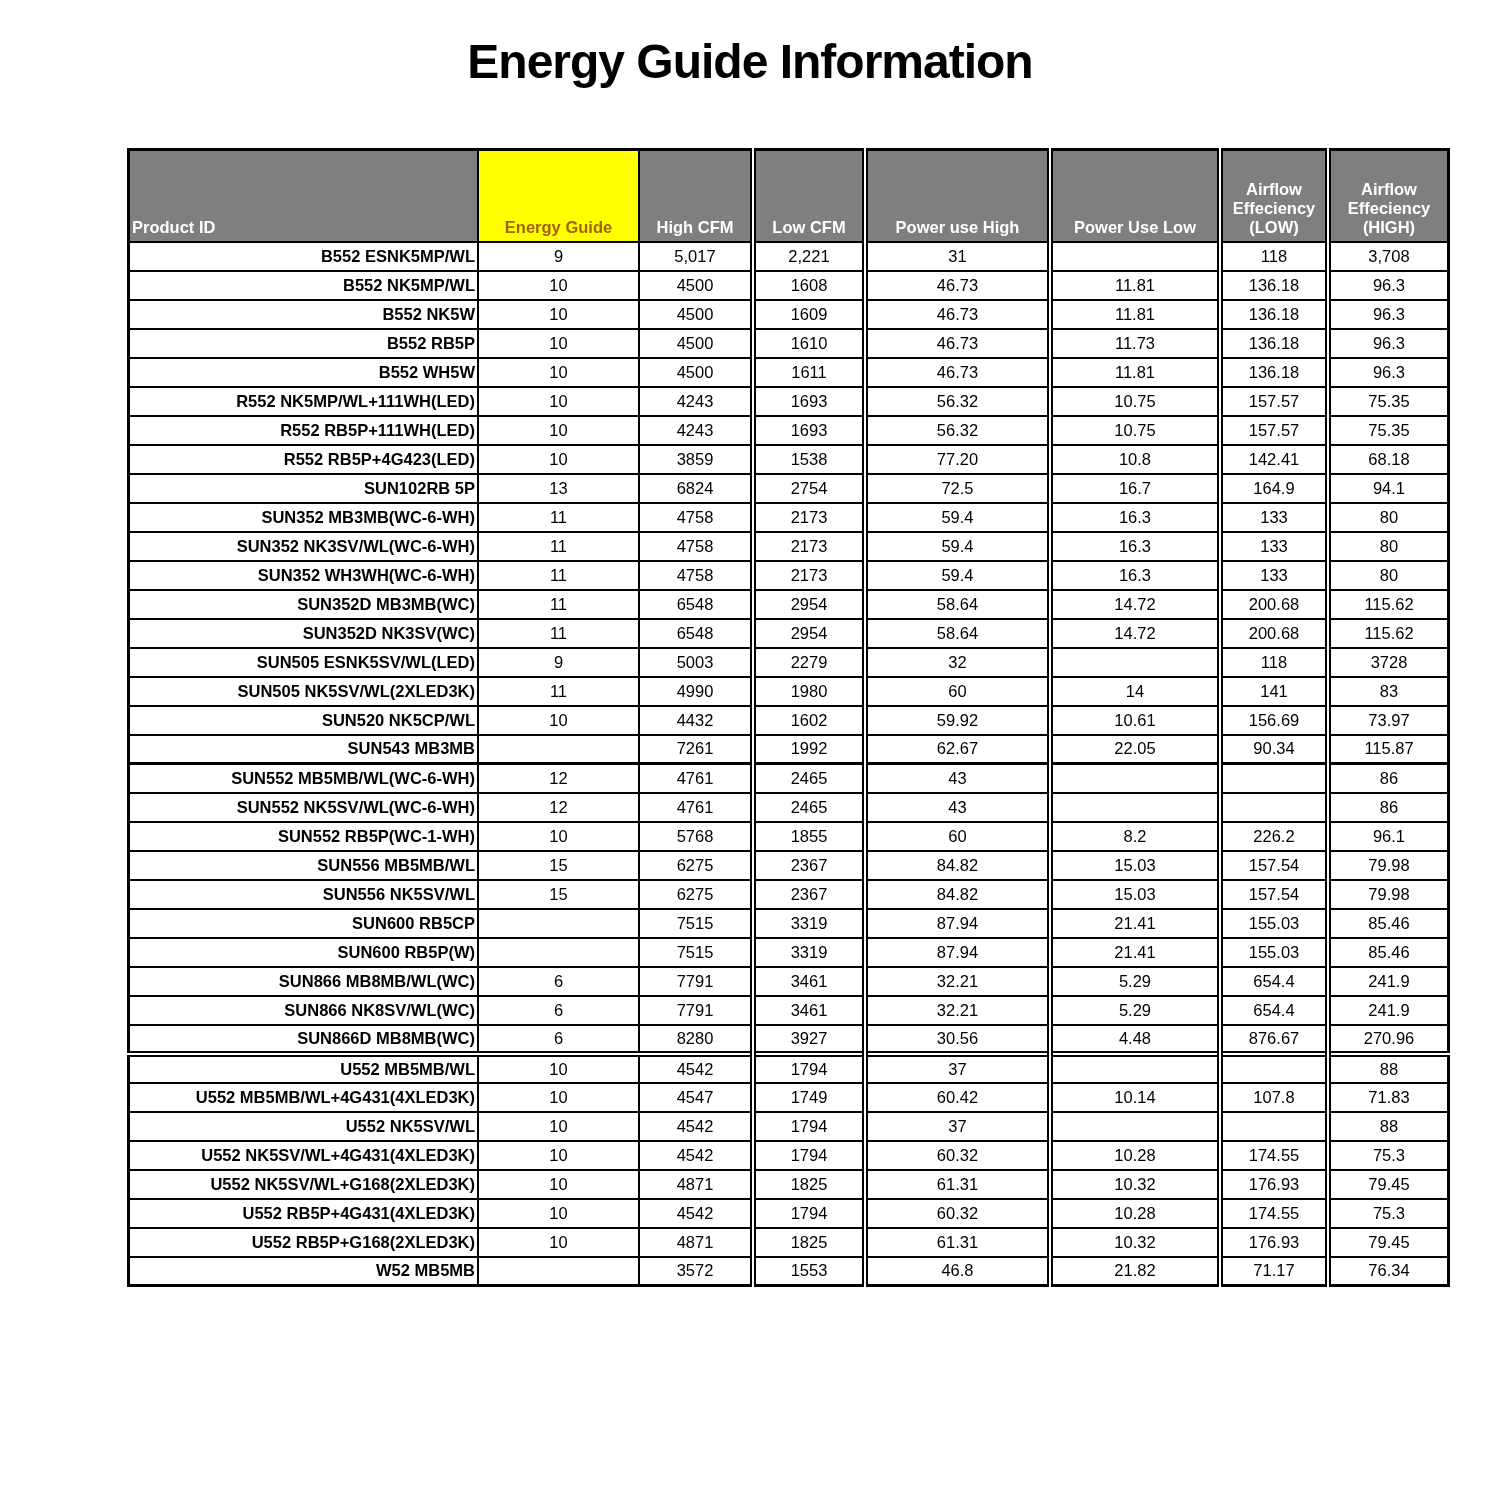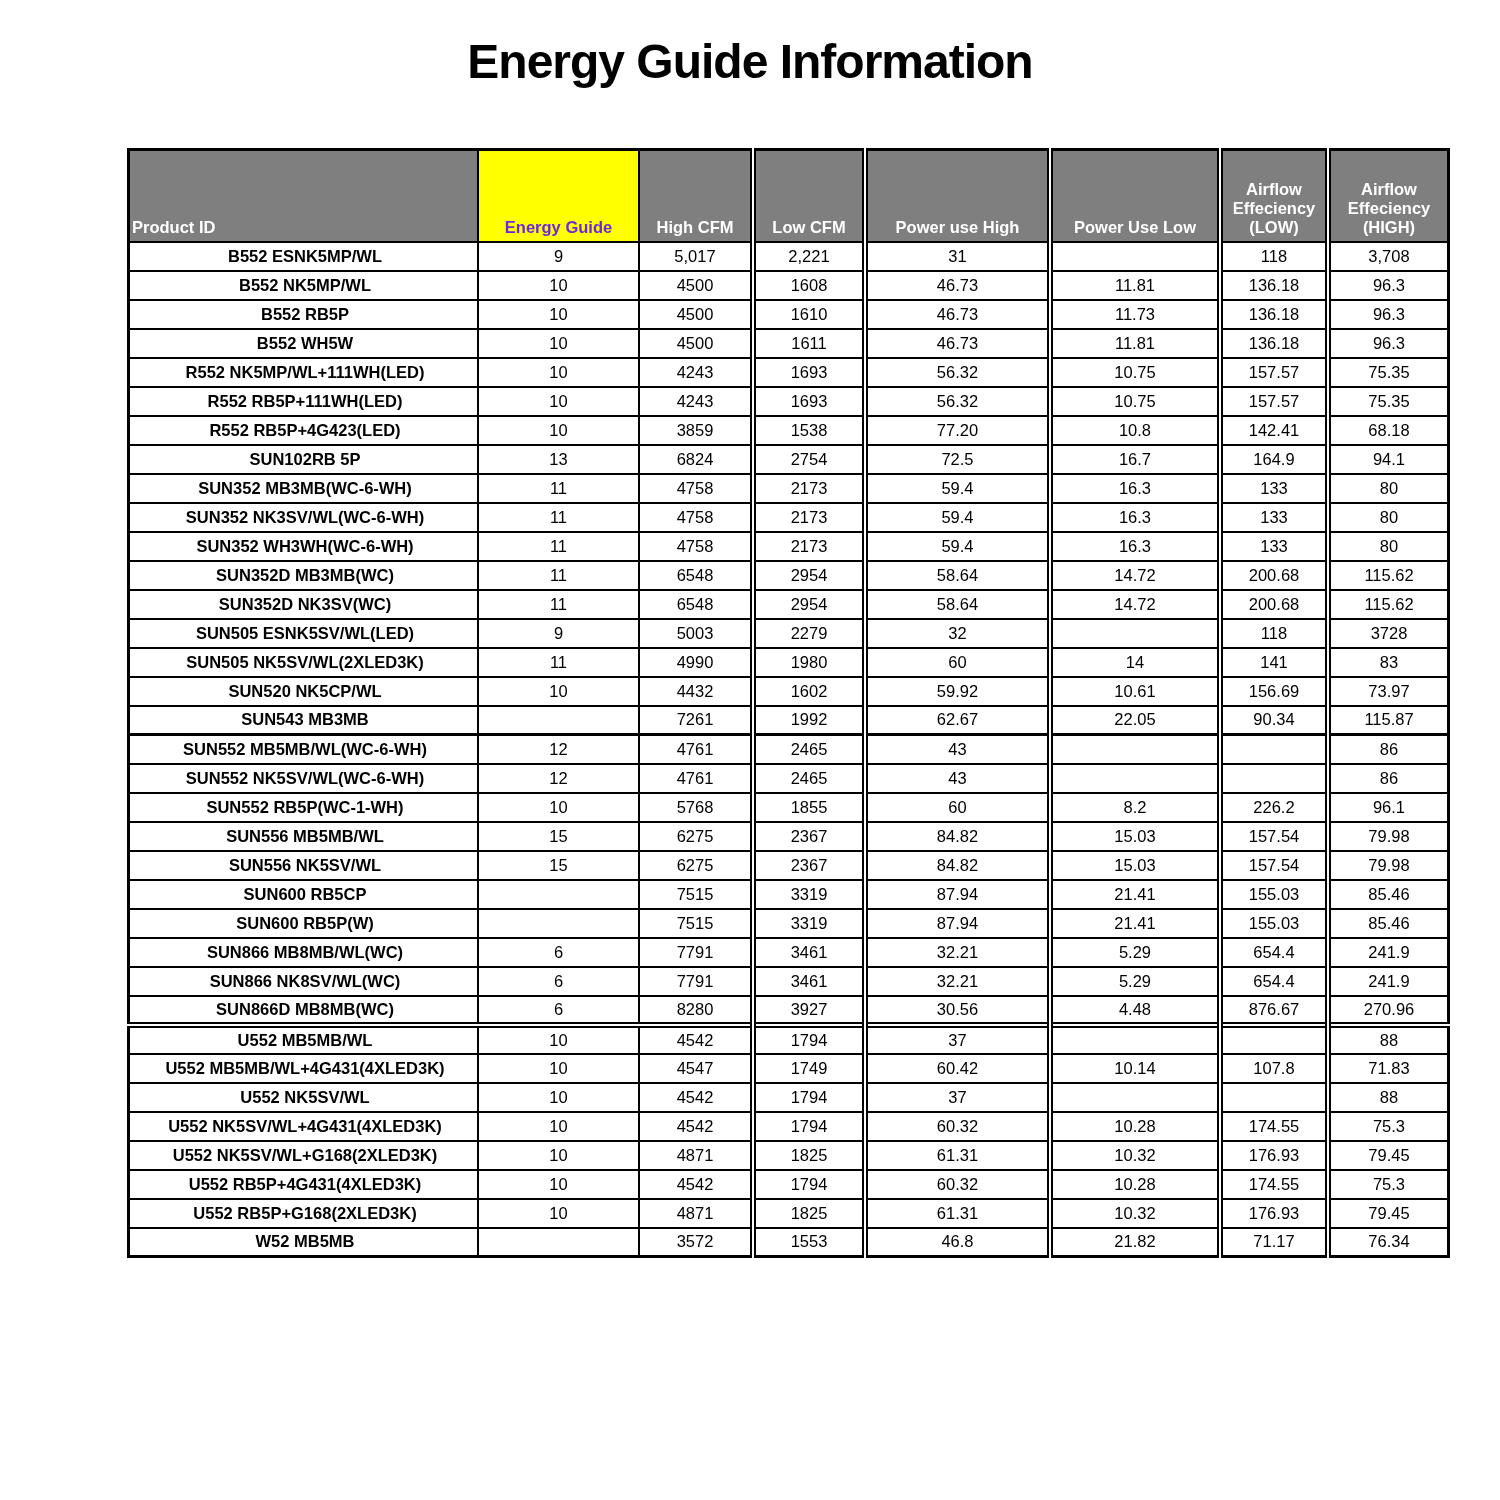--- a/index.html
+++ b/index.html
@@ -7,24 +7,24 @@
   .title{position:absolute;top:34px;left:0;width:1500px;text-align:center;
     font-size:48px;font-weight:800;letter-spacing:-1px;color:#000;margin:0;}
   table{position:absolute;left:127px;top:148px;width:1251px;table-layout:fixed;
     border-collapse:collapse;border:3px solid var(--border-color,#000);}
   th,td{border:2px solid var(--border-color,#000);overflow:hidden;}
   thead tr{height:92px;}
   thead th{background:var(--header-bg,#7f7f7f);color:var(--header-text,#fff);
     font-weight:bold;font-size:16.5px;vertical-align:bottom;text-align:center;
     padding:0 2px 4px 2px;line-height:1.15;background-clip:padding-box;}
   thead th.c0{text-align:left;}
-  thead th.hl{background:var(--highlight-bg,#ffff00);color:#6d28d9;}
+  thead th.hl{background:var(--highlight-bg,#ffff00);color:#a16207;}
   tbody tr{height:29px;}
   td{font-size:16.5px;color:#000;padding:0 2px;background:#fff;background-clip:padding-box;}
-  td.product{font-weight:bold;text-align:center;padding-left:5px;white-space:nowrap;}
+  td.product{font-weight:bold;text-align:right;padding-left:5px;white-space:nowrap;}
   td.num{text-align:center;}
   .dbl{border-left:6px double var(--border-color,#000);}
   .c0{width:343px}.c1{width:155px}.c2{width:106px}.c3{width:102px}
   .c4{width:175px}.c5{width:160px}.c6{width:98px}.c7{width:112px}
   tr.sep-solid td{border-top:3px solid var(--border-color,#000);}
   tr.sep-double td{border-top:6px double var(--border-color,#000);}
 </style>
 </head>
 <body>
 
@@ -58,20 +58,30 @@
           <td class="c0 product">B552 NK5MP/WL</td>
           <td class="c1 num">10</td>
           <td class="c2 num">4500</td>
           <td class="c3 num dbl">1608</td>
           <td class="c4 num dbl">46.73</td>
           <td class="c5 num dbl">11.81</td>
           <td class="c6 num dbl">136.18</td>
           <td class="c7 num dbl">96.3</td>
         </tr>
         <tr>
+          <td class="c0 product">B552 NK5W</td>
+          <td class="c1 num">10</td>
+          <td class="c2 num">4500</td>
+          <td class="c3 num dbl">1609</td>
+          <td class="c4 num dbl">46.73</td>
+          <td class="c5 num dbl">11.81</td>
+          <td class="c6 num dbl">136.18</td>
+          <td class="c7 num dbl">96.3</td>
+        </tr>
+        <tr>
           <td class="c0 product">B552 RB5P</td>
           <td class="c1 num">10</td>
           <td class="c2 num">4500</td>
           <td class="c3 num dbl">1610</td>
           <td class="c4 num dbl">46.73</td>
           <td class="c5 num dbl">11.73</td>
           <td class="c6 num dbl">136.18</td>
           <td class="c7 num dbl">96.3</td>
         </tr>
         <tr>

